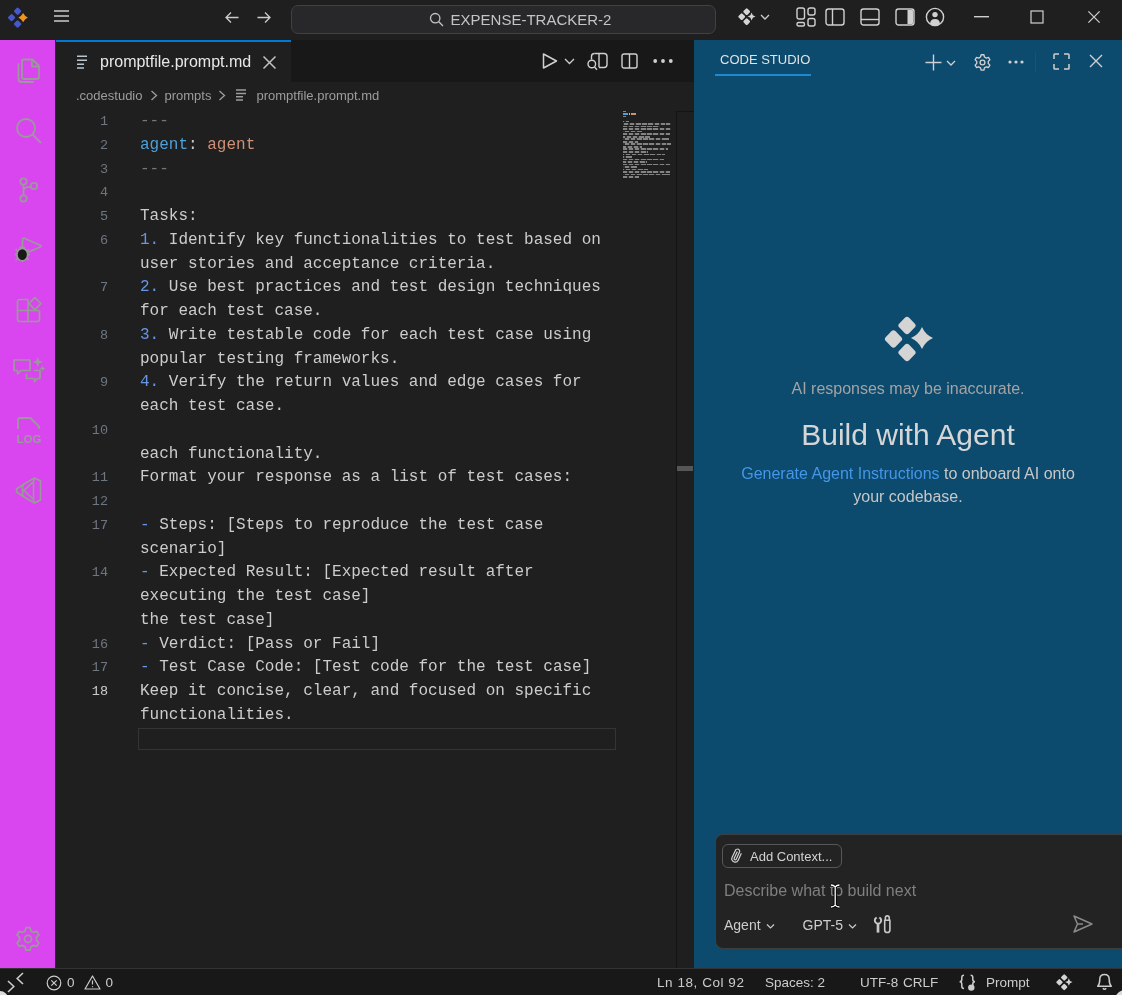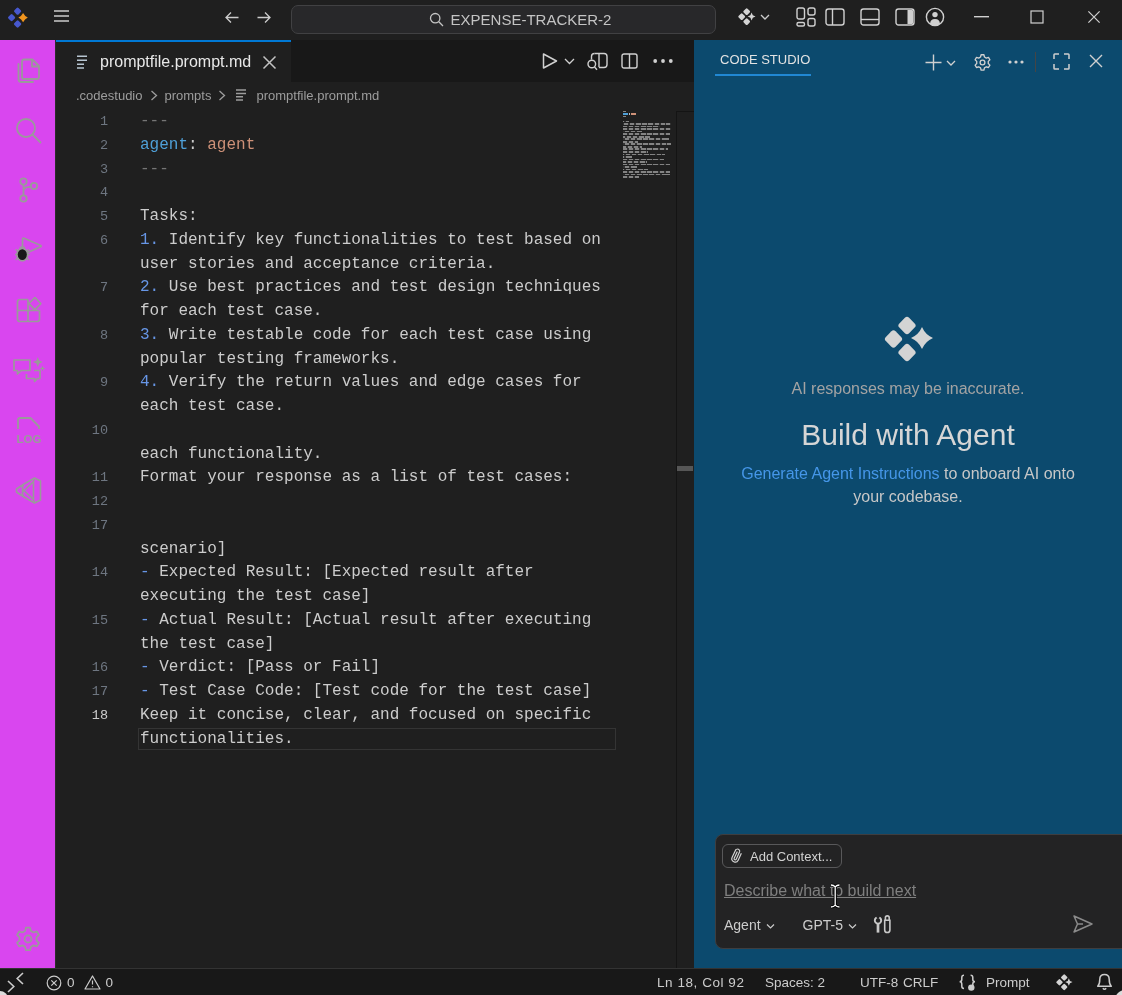--- a/index.html
+++ b/index.html
@@ -51,21 +51,21 @@
   #bwa { margin-top:20px; color:#d6d6d6; font-size:30px; }
   #aiwarn { margin-top:17px; color:#a3a3a3; font-size:16px; }
   #genpar { margin-top:10px; color:#c7c7c7; font-size:16px; line-height:23px; }
   #genpar a { color:#4596e8; text-decoration:none; }
 
   
   #inputbox { position:absolute; left:21px; top:794px; width:450px; height:115px;
     background:#232324; border:1px solid #3e3e40; border-radius:8px; }
   #chip { position:absolute; left:6px; top:9px; height:24px; border:1px solid #58585a;
     border-radius:6px; display:flex; align-items:center; padding:0 9px 0 7px; color:#d2d2d2; font-size:13px; }
-  #placeholder { position:absolute; left:8px; top:47px; color:#7f7f7f; font-size:16px;text-decoration:underline; }
+  #placeholder { position:absolute; left:8px; top:47px; color:#7f7f7f; font-size:16px; }
   #modelrow { position:absolute; left:8px; top:80px; display:flex; align-items:center;
     color:#cccccc; font-size:14px; }
 
   
   #statusbar { position:absolute; left:0; top:968px; width:1122px; height:27px; background:#181818;
     border-top:1px solid #333333; color:#cccccc; font-size:13.5px; }
   .sbitem { position:absolute; top:0; height:27px; display:flex; align-items:center; }
 
   svg { display:block; }
 </style>
@@ -278,25 +278,24 @@
       <div class="row"><span class="ln">7</span><span class="ct"><span class="blu">2.</span> Use best practices and test design techniques</span></div>
       <div class="row"><span class="ln"></span><span class="ct">for each test case.</span></div>
       <div class="row"><span class="ln">8</span><span class="ct"><span class="blu">3.</span> Write testable code for each test case using</span></div>
       <div class="row"><span class="ln"></span><span class="ct">popular testing frameworks.</span></div>
       <div class="row"><span class="ln">9</span><span class="ct"><span class="blu">4.</span> Verify the return values and edge cases for</span></div>
       <div class="row"><span class="ln"></span><span class="ct">each test case.</span></div>
       <div class="row"><span class="ln">10</span></div>
       <div class="row"><span class="ln"></span><span class="ct">each functionality.</span></div>
       <div class="row"><span class="ln">11</span><span class="ct">Format your response as a list of test cases:</span></div>
       <div class="row"><span class="ln">12</span></div>
-      <div class="row"><span class="ln">17</span></div>
+      <div class="row"><span class="ln">17</span><span class="ct"><span class="blu">-</span> Steps: [Steps to reproduce the test case</span></div>
       <div class="row"><span class="ln"></span><span class="ct">scenario]</span></div>
       <div class="row"><span class="ln">14</span><span class="ct"><span class="blu">-</span> Expected Result: [Expected result after</span></div>
       <div class="row"><span class="ln"></span><span class="ct">executing the test case]</span></div>
-      <div class="row"><span class="ln">15</span><span class="ct"><span class="blu">-</span> Actual Result: [Actual result after executing</span></div>
       <div class="row"><span class="ln"></span><span class="ct">the test case]</span></div>
       <div class="row"><span class="ln">16</span><span class="ct"><span class="blu">-</span> Verdict: [Pass or Fail]</span></div>
       <div class="row"><span class="ln">17</span><span class="ct"><span class="blu">-</span> Test Case Code: [Test code for the test case]</span></div>
       <div class="row"><span class="ln" style="color:#cccccc">18</span><span class="ct">Keep it concise, clear, and focused on specific</span></div>
       <div class="row"><span class="ln"></span><span class="ct">functionalities.</span></div>
     </div>
     <div id="minimap">
       <div class="mm" style="width:3px;background-position:-2px 0"></div>
       <div style="display:flex;height:1.7px;margin-bottom:0.85px">
           <div style="width:5px;background:#4fa0d8"></div>

